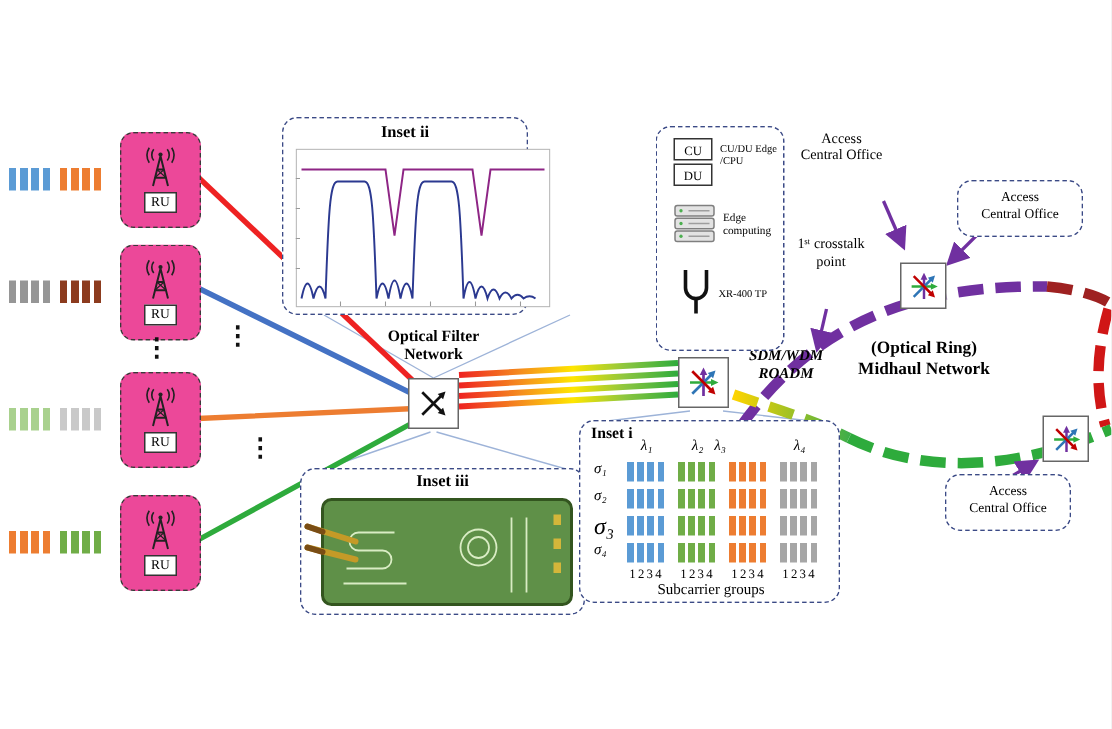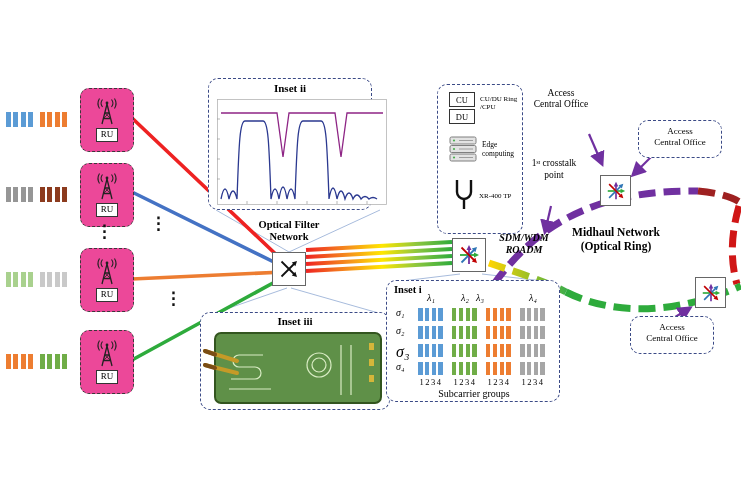--- a/index.html
+++ b/index.html
@@ -145,21 +145,21 @@
       </g>
       <circle cx="12" cy="5" r="1.4" fill="#222"></circle>
     </svg>
     <span class="ru-chip">RU</span>
   </div>
 
   <div class="abs vdots" style="left:96px;top:223px">⋮</div>
   <div class="abs vdots" style="left:150px;top:215px">⋮</div>
   <div class="abs vdots" style="left:165px;top:290px">⋮</div>
 
-  <div class="abs dashed-navy" style="left:208px;top:78px;width:164px;height:132px">
+  <div class="abs dashed-navy" style="left:188px;top:78px;width:164px;height:132px">
     <div class="abs ctr bold" style="left:0;top:3px;width:100%;font-size:11px">Inset ii</div>
     <svg class="abs" style="left:8px;top:20px" width="170" height="106" viewBox="0 0 170 106">
       <rect x="0.5" y="0.5" width="169" height="105" fill="#fff" stroke="#b5b5b5" stroke-width="0.8"></rect>
       <g stroke="#999" stroke-width="0.7">
         <line x1="0" y1="20" x2="3" y2="20"></line>
           <line x1="0" y1="40" x2="3" y2="40"></line>
         <line x1="0" y1="60" x2="3" y2="60"></line>
           <line x1="0" y1="80" x2="3" y2="80"></line>
         <line x1="30" y1="102" x2="30" y2="105"></line>
           <line x1="60" y1="102" x2="60" y2="105"></line>
@@ -224,21 +224,21 @@
     </svg>
   </div>
   <div class="abs ctr bold ital" style="left:492px;top:232px;width:64px;font-size:10px;line-height:1.2">
     <div>SDM/WDM</div>
     <div>ROADM</div>
   </div>
 
   <div class="abs dashed-navy" style="left:437px;top:84px;width:86px;height:150px"></div>
   <div class="abs small-box" style="left:449px;top:92px;width:26px;height:15px">CU</div>
   <div class="abs small-box" style="left:449px;top:109px;width:26px;height:15px">DU</div>
-  <div class="abs tinytxt" style="left:480px;top:95px;width:40px">CU/DU Ring /CPU</div>
+  <div class="abs tinytxt" style="left:480px;top:95px;width:40px">CU/DU Edge /CPU</div>
 
   <svg class="abs" style="left:449px;top:136px" width="28" height="26" viewBox="0 0 28 26">
     <g fill="#e3e3e3" stroke="#7f7f7f" stroke-width="1">
       <rect x="1" y="1" width="26" height="7" rx="1.5"></rect>
       <rect x="1" y="9.5" width="26" height="7" rx="1.5"></rect>
       <rect x="1" y="18" width="26" height="7" rx="1.5"></rect>
     </g>
     <g fill="#4caf50">
       <circle cx="5" cy="4.5" r="1.1"></circle>
         <circle cx="5" cy="13" r="1.1"></circle>
@@ -259,22 +259,22 @@
   <div class="abs tinytxt" style="left:479px;top:192px;width:40px">XR-400 TP</div>
 
   <div class="abs ctr" style="left:524px;top:88px;width:74px;font-size:9.5px;line-height:1.2">
     <div>Access</div>
     <div>Central Office</div>
   </div>
 
   <div class="abs ctr" style="left:528px;top:158px;width:52px;font-size:9.5px;line-height:1.25">1ˢᵗ crosstalk point</div>
 
   <div class="abs ctr bold" style="left:556px;top:225px;width:120px;font-size:11.5px;line-height:1.25">
+    <div>(Optical Ring)</div>
     <div>Midhaul Network</div>
-    <div>(Optical Ring)</div>
   </div>
 
   <div class="abs node-box" style="left:600px;top:175px;width:31px;height:31px">
     <svg width="22" height="22" viewBox="0 0 24 24">
       <line x1="3" y1="12" x2="19" y2="12" stroke="#2eab3c" stroke-width="1.8"></line>
       <polygon points="22,12 17,9.6 17,14.4" fill="#2eab3c"></polygon>
       <line x1="12" y1="21" x2="12" y2="5" stroke="#7030a0" stroke-width="1.8"></line>
       <polygon points="12,2 9.5,7 14.5,7" fill="#7030a0"></polygon>
       <line x1="4.5" y1="19.5" x2="18" y2="6" stroke="#2e75b6" stroke-width="1.8"></line>
       <polygon points="20,4 14.8,5.6 18.4,9.2" fill="#2e75b6"></polygon>

